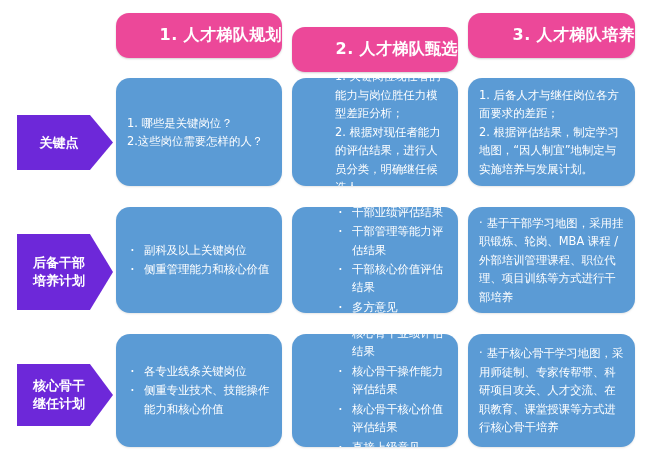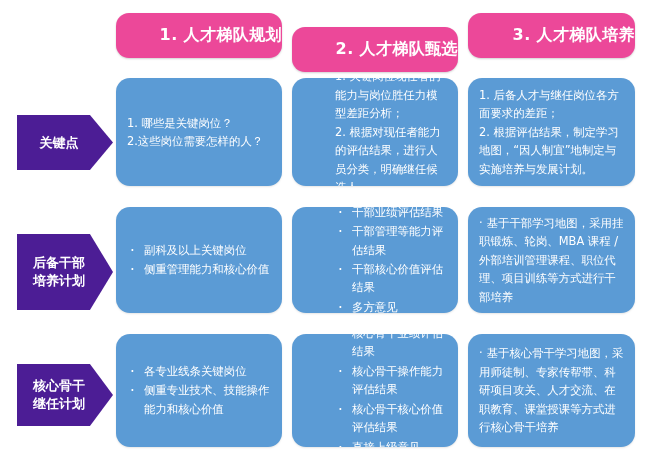--- a/index.html
+++ b/index.html
@@ -46,21 +46,21 @@
   }
   .header-pill.col1 { left: 116px; width: 166px; }
   .header-pill.col2 { left: 292px; width: 166px; margin-top: 14px; }
   .header-pill.col3 { left: 468px; width: 167px; }
 
   
   .chev {
     position: absolute;
     left: 17px;
     width: 96px;
-    background: #4c1d95;
+    background: #6d28d9;
     color: #ffffff;
     font-size: 13px;
     font-weight: bold;
     line-height: 1.35;
     display: flex;
     align-items: center;
     justify-content: center;
     box-sizing: border-box;
     padding-right: 12px;
     -webkit-clip-path: polygon(0 0, 76% 0, 100% 50%, 76% 100%, 0 100%);

